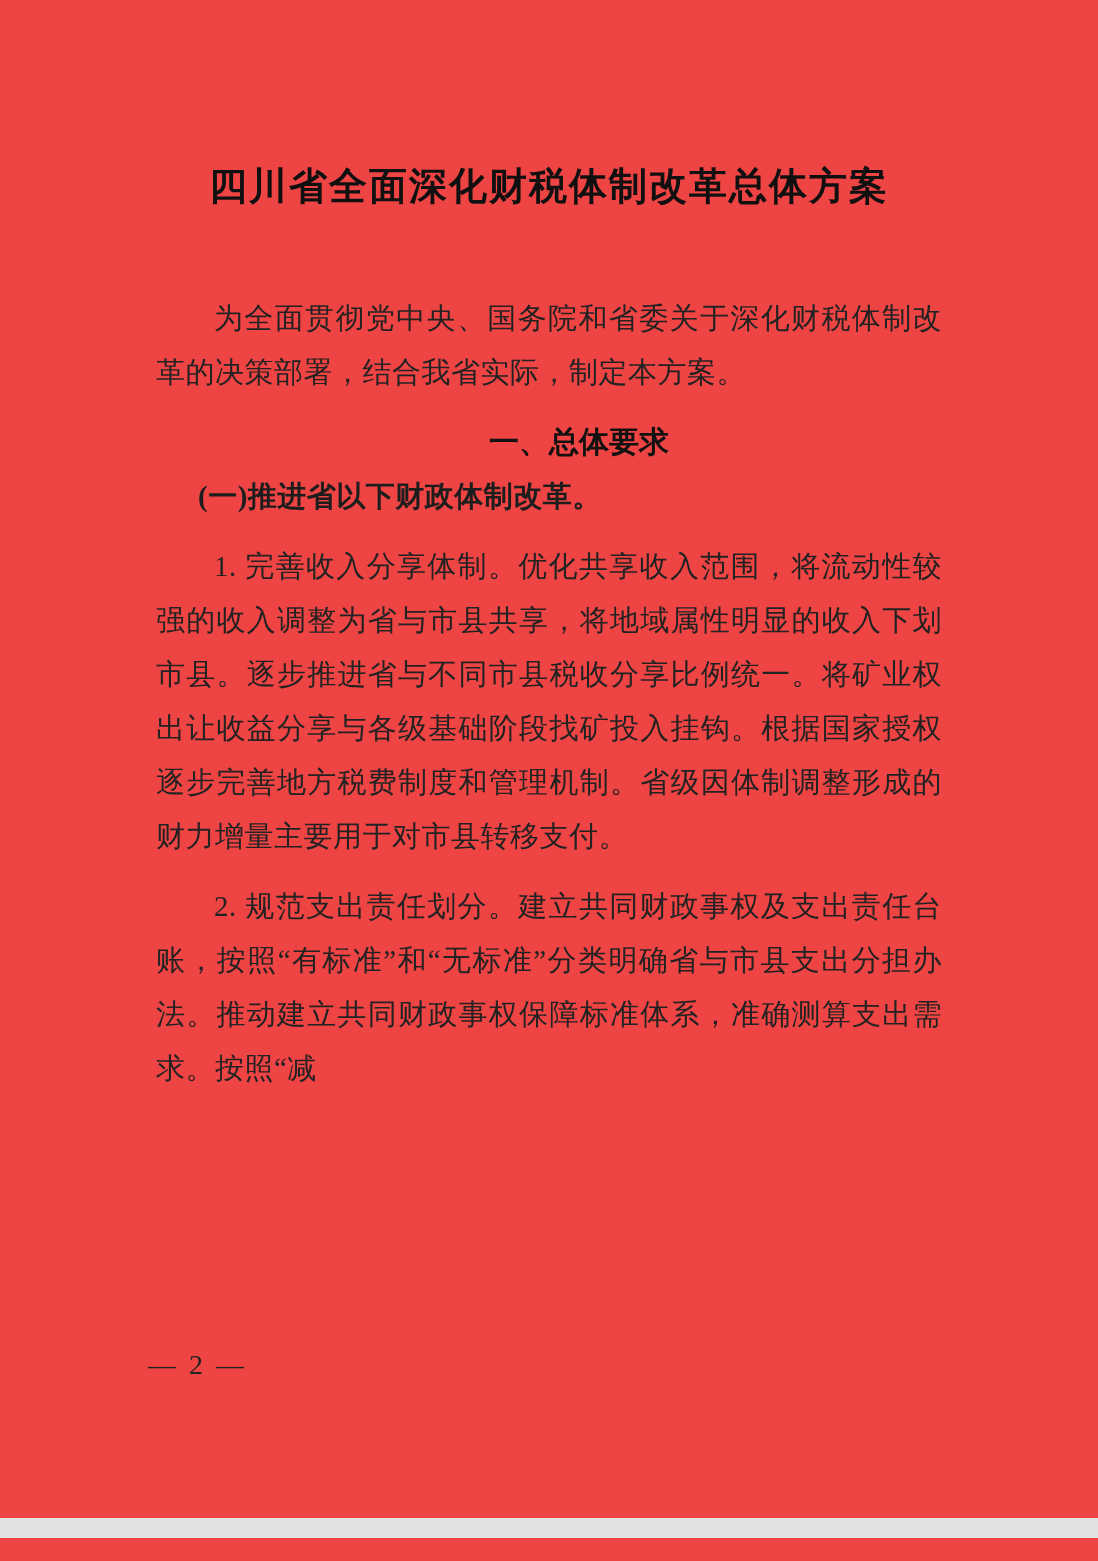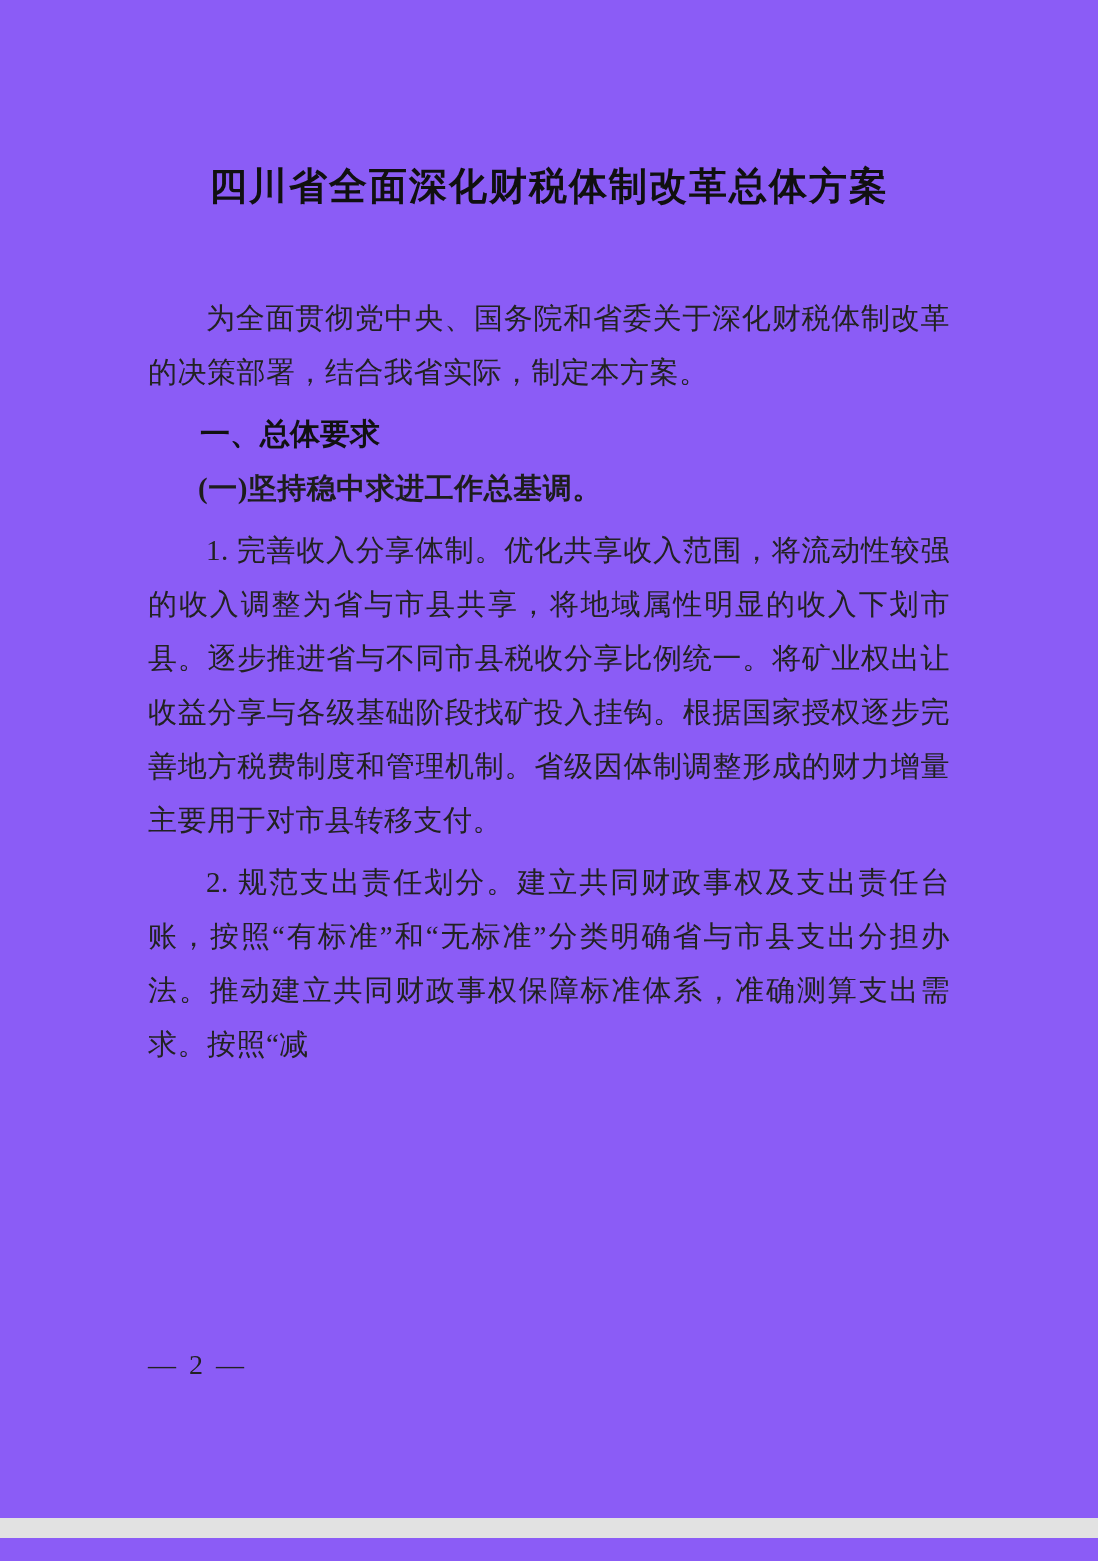--- a/index.html
+++ b/index.html
@@ -11,55 +11,56 @@
     width: 1098px;
     height: 1561px;
     overflow: hidden;
     font-family: "Liberation Serif", "DejaVu Serif", serif;
     color: #1c1c1c;
   }
   .page {
     position: relative;
     width: 1098px;
     height: 1561px;
-    background: #8b5cf6;
+    background: #ef4444;
   }
   .content {
     box-sizing: border-box;
     padding: 163px 140px 0 140px;
     width: 1098px;
   }
   .doc-title {
     margin: 0 0 82px 0;
     text-align: center;
     font-size: 38px;
     line-height: 46px;
     font-weight: bold;
     letter-spacing: 2px;
     color: #101010;
     font-family: "Liberation Serif", "DejaVu Serif", serif;
   }
   .body-text {
-    margin: 8px;
+    margin: 16px;
     font-size: 29px;
     line-height: 54px;
     text-align: justify;
     text-justify: inter-character;
     text-indent: 2em;
     letter-spacing: 0.5px;
     color: #222222;
   }
   .heading-hei {
     margin: 0;
     font-size: 30px;
     line-height: 54px;
     font-weight: bold;
     font-family: "Liberation Sans", "DejaVu Sans", sans-serif;
     text-indent: 2em;
     color: #111111;
+    text-align: center;
   }
   .heading-kai {
     margin: 0;
     font-size: 29px;
     line-height: 54px;
     font-weight: 600;
     text-indent: 2em;
     letter-spacing: 0.5px;
     color: #1d1d1d;
   }
@@ -87,21 +88,21 @@
 <div class="page">
   <div class="content">
     <h1 class="doc-title">四川省全面深化财税体制改革总体方案</h1>
 
     <p class="body-text">为全面贯彻党中央、国务院和省委关于深化财税体制改革的决策部署，结合我省实际，制定本方案。</p>
 
     <h2 class="heading-hei">一、总体要求</h2>
 
 
 
-    <h3 class="heading-kai">(一)坚持稳中求进工作总基调。</h3>
+    <h3 class="heading-kai">(一)推进省以下财政体制改革。</h3>
 
     <p class="body-text">1. 完善收入分享体制。优化共享收入范围，将流动性较强的收入调整为省与市县共享，将地域属性明显的收入下划市县。逐步推进省与不同市县税收分享比例统一。将矿业权出让收益分享与各级基础阶段找矿投入挂钩。根据国家授权逐步完善地方税费制度和管理机制。省级因体制调整形成的财力增量主要用于对市县转移支付。</p>
 
     <p class="body-text">2. 规范支出责任划分。建立共同财政事权及支出责任台账，按照“有标准”和“无标准”分类明确省与市县支出分担办法。推动建立共同财政事权保障标准体系，准确测算支出需求。按照“减</p>
   </div>
 
   <div class="page-number">— 2 —</div>
 
   <div class="page-separator"></div>
 </div>

